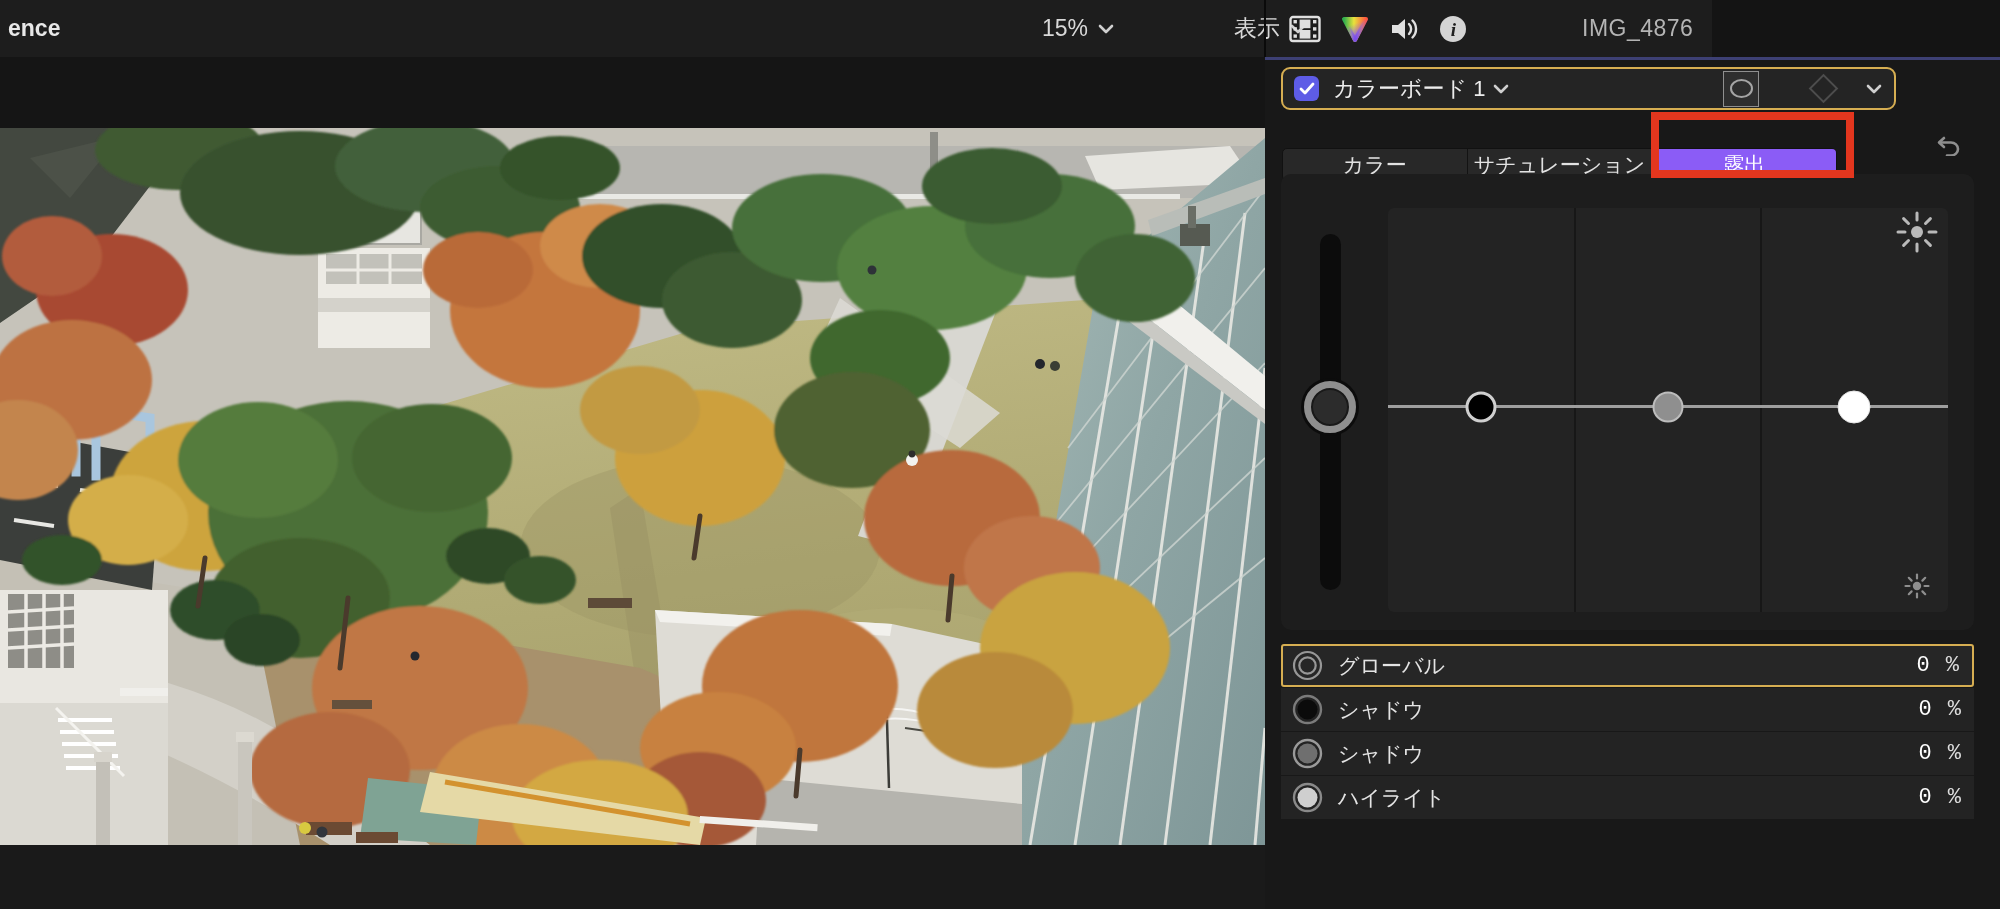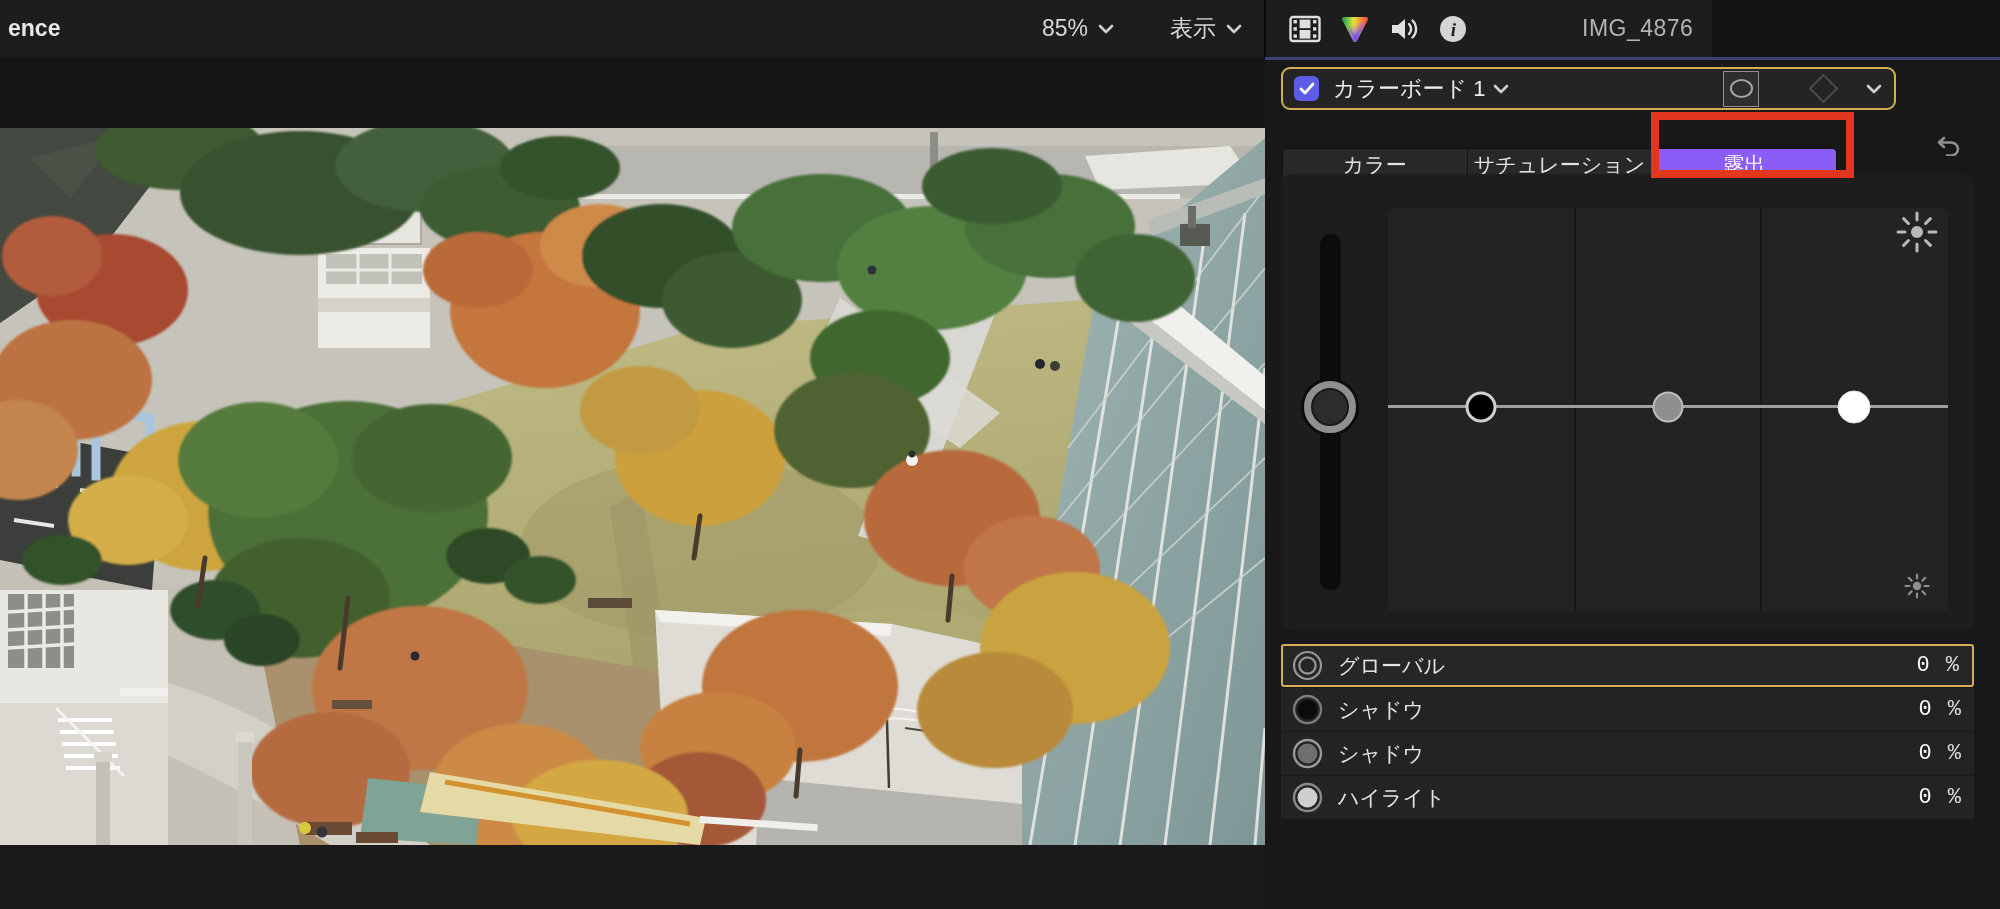--- a/index.html
+++ b/index.html
@@ -92,27 +92,27 @@
 </style>
 </head>
 <body>
 
 <div class="app">
 
   <div class="topbar">
     <div class="tb-text ence">ence</div>
 
     <div class="tb-text tb-btn" style="left:1042px;">
-      <span>85%</span>
+      <span>15%</span>
       <svg class="chev" viewBox="0 0 16 10">
           <polyline points="2,2 8,8 14,2"></polyline>
         </svg>
     </div>
 
-    <div class="tb-text tb-btn" style="left:1170px;justify-content:flex-end;">
+    <div class="tb-text tb-btn" style="left:1234px;justify-content:flex-end;">
       <span>表示</span>
       <svg class="chev" viewBox="0 0 16 10">
           <polyline points="2,2 8,8 14,2"></polyline>
         </svg>
     </div>
 
     <div class="topbar-divider"></div>
 
     <div class="tb-icons">
       <svg width="32" height="28" viewBox="0 0 32 28">

